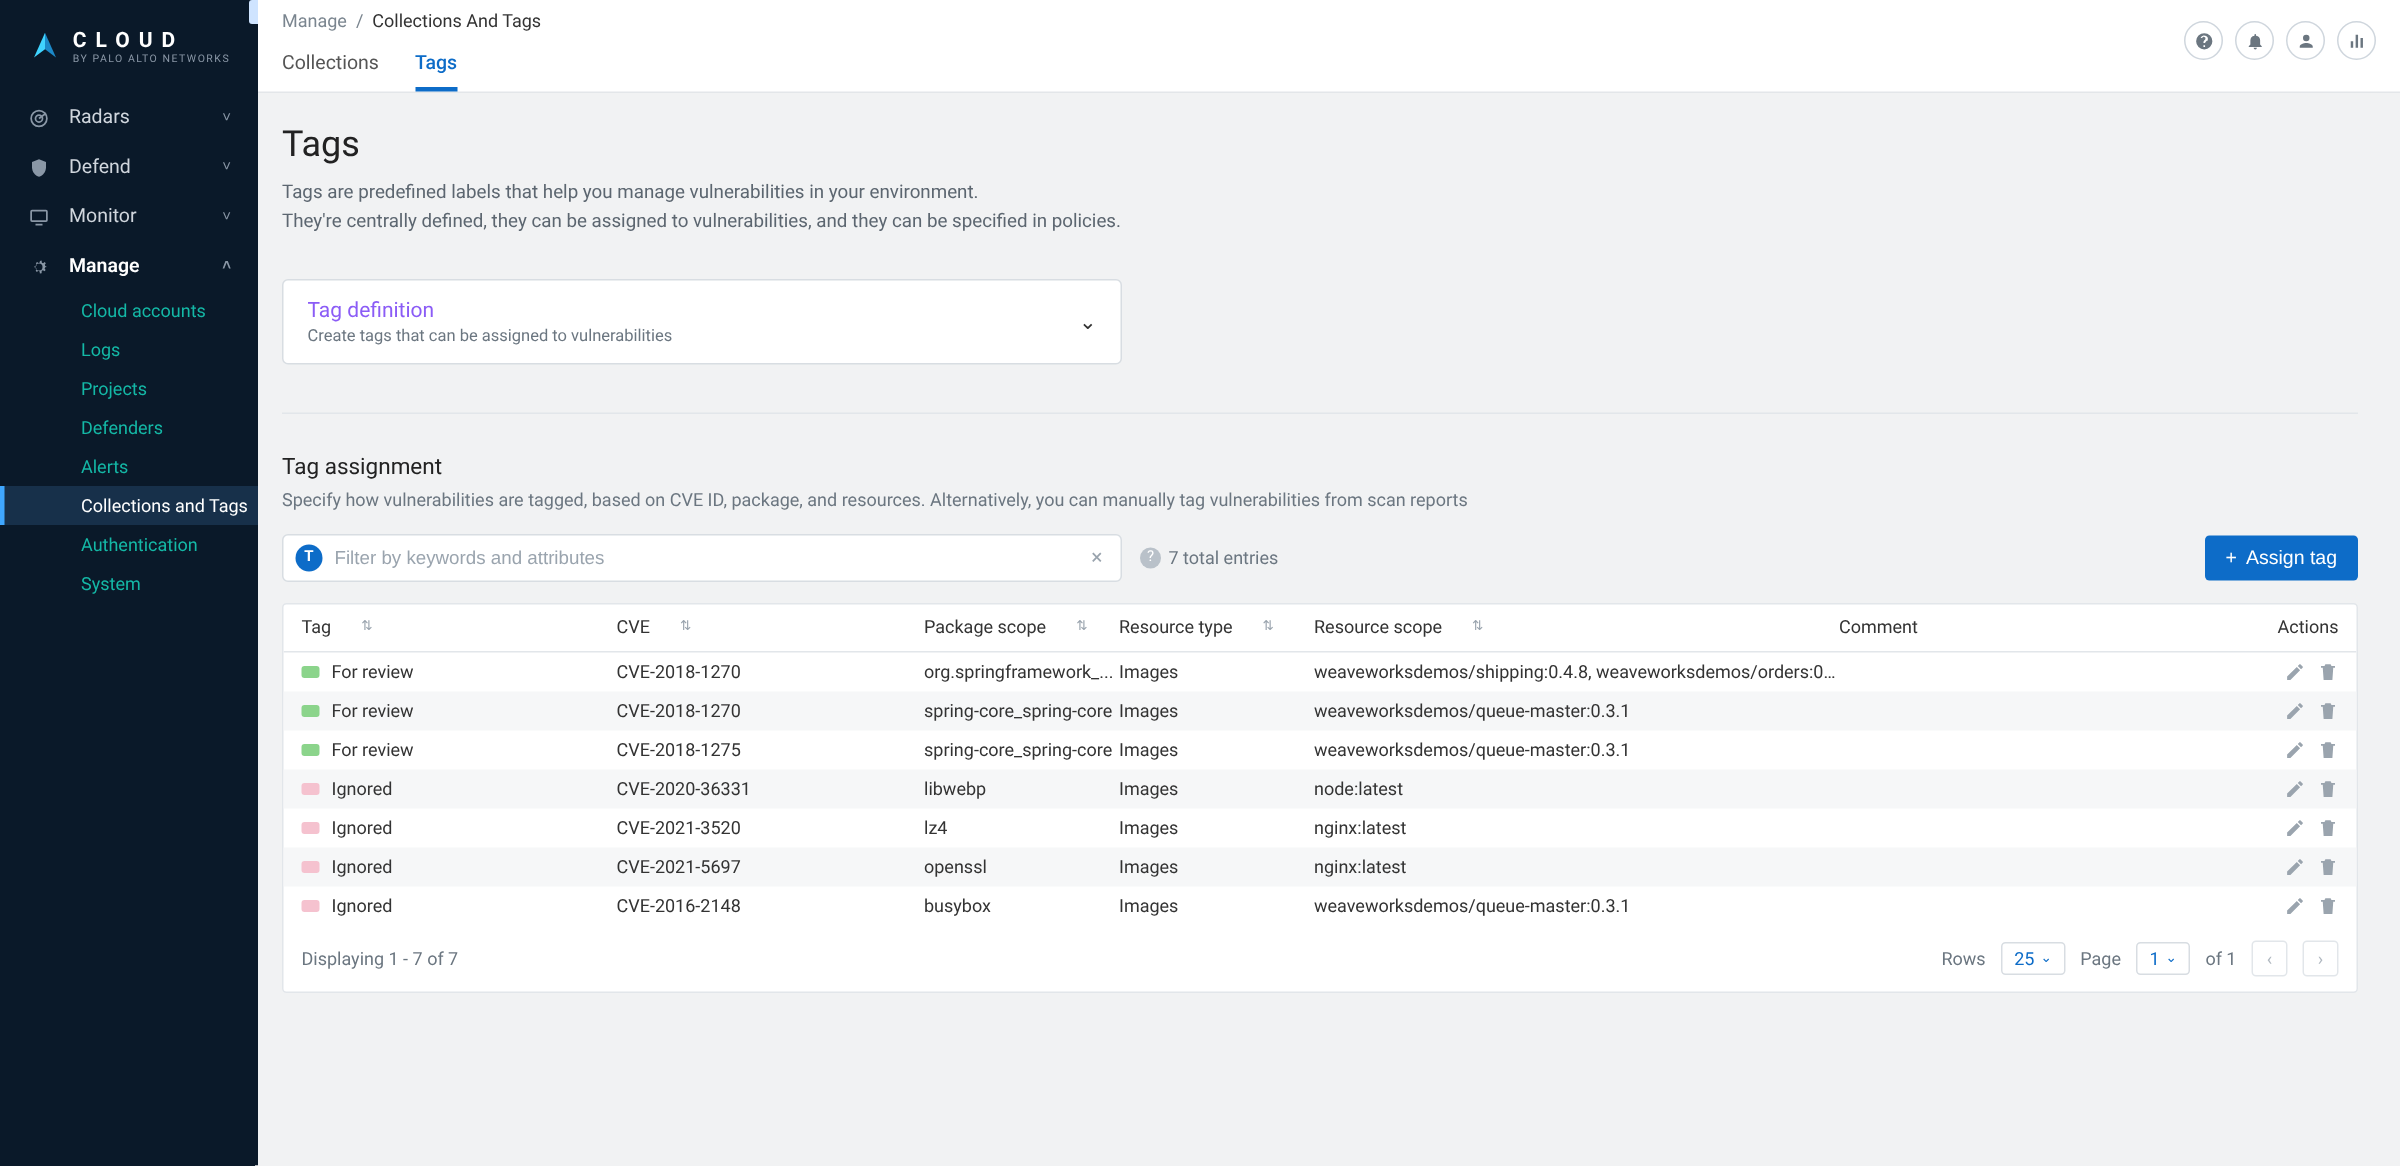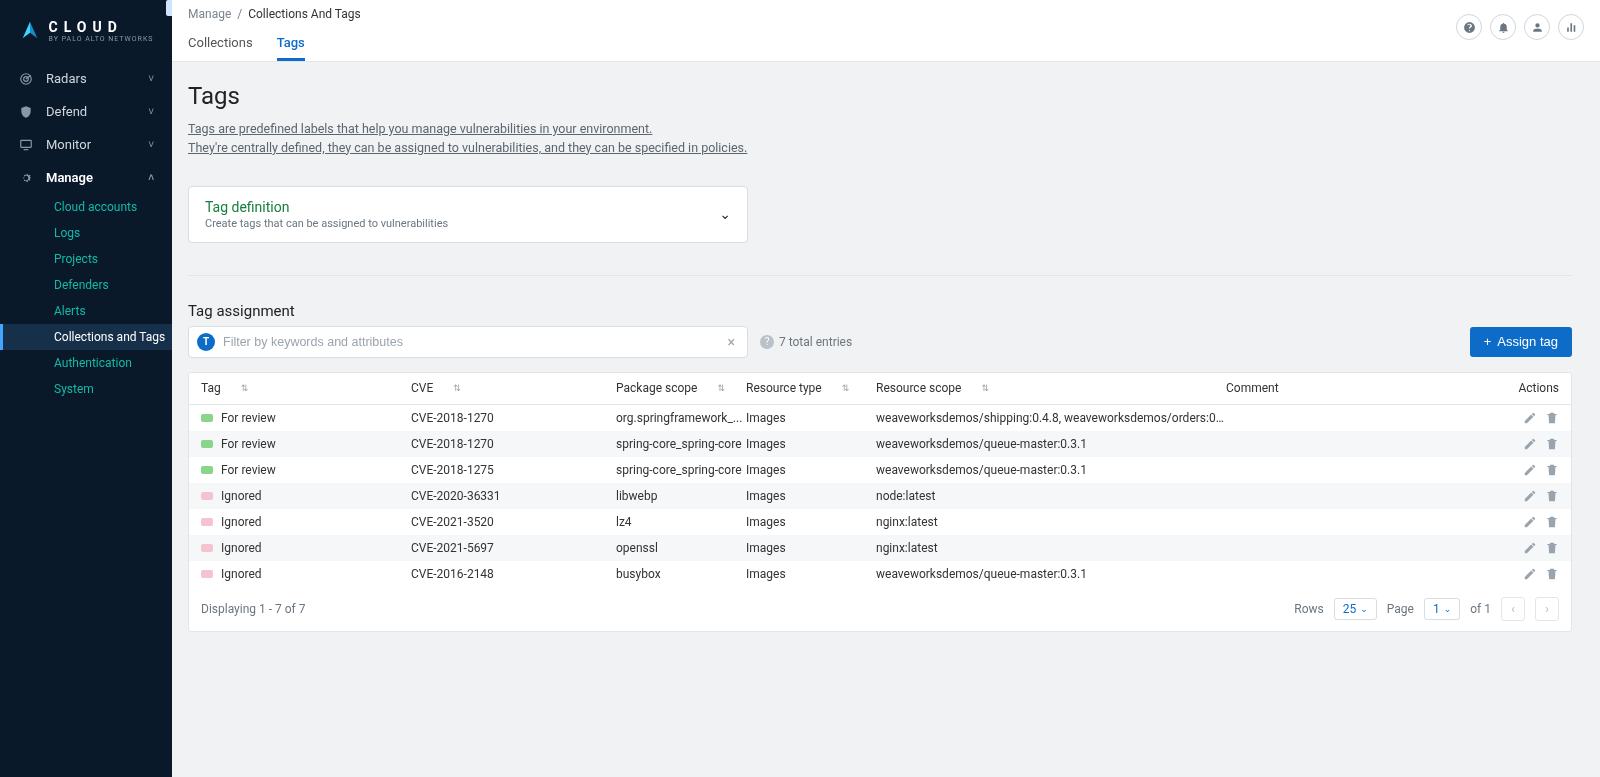--- a/index.html
+++ b/index.html
@@ -35,24 +35,24 @@
   .tabs-row { display: flex; align-items: flex-end; gap: 24px; height: 34px; }
   .tab { padding-bottom: 8px; font-size: 13px; color: #555; cursor: pointer; border-bottom: 3px solid transparent; }
   .tab.active { color: #0d6cc8; border-bottom-color: #0d6cc8; font-weight: 500; }
   .topbar-icons { position: absolute; right: 16px; top: 14px; display: flex; gap: 8px; }
   .circ-icon { width: 26px; height: 26px; border: 1px solid #cfd6dd; border-radius: 50%; display: flex; align-items: center; justify-content: center; color: #6b7680; cursor: pointer; }
   .circ-icon svg { width: 13px; height: 13px; fill: currentColor; }
 
   .content { flex: 1; overflow-y: auto; padding: 20px 28px 40px 16px; }
 
   .page-title { font-size: 24px; font-weight: 400; color: #222; margin-bottom: 10px; }
-  .page-desc { font-size: 12.5px; color: #5c6670; line-height: 1.5; margin-bottom: 28px; max-width: 900px; text-decoration: underline; }
+  .page-desc { font-size: 12.5px; color: #5c6670; line-height: 1.5; margin-bottom: 28px; max-width: 900px; }
 
   .panel-collapsed { background: #fff; border: 1px solid #d8dde2; border-radius: 4px; padding: 12px 16px; display: flex; align-items: center; justify-content: space-between; max-width: 560px; margin-bottom: 32px; cursor: pointer; }
-  .panel-t { font-size: 14px; color: #15803d; }
+  .panel-t { font-size: 14px; color: #8b5cf6; }
   .panel-s { font-size: 11px; color: #6b7680; margin-top: 2px; }
   .panel-caret { font-size: 14px; color: #333; }
 
   .divider { height: 1px; background: #e2e6ea; margin-bottom: 26px; }
 
   .section-title { font-size: 15px; color: #222; margin-bottom: 6px; }
   .section-desc { font-size: 12px; color: #6b7680; margin-bottom: 16px; }
 
   .filter-row { display: flex; align-items: center; gap: 12px; margin-bottom: 14px; }
   .filter-box { flex: 0 0 560px; display: flex; align-items: center; background: #fff; border: 1px solid #d8dde2; border-radius: 4px; height: 32px; padding: 0 8px; }
@@ -204,20 +204,21 @@
       <div>
         <div class="panel-t">Tag definition</div>
         <div class="panel-s">Create tags that can be assigned to vulnerabilities</div>
       </div>
       <span class="panel-caret">⌄</span>
     </div>
 
     <div class="divider"></div>
 
     <div class="section-title">Tag assignment</div>
+    <div class="section-desc">Specify how vulnerabilities are tagged, based on CVE ID, package, and resources. Alternatively, you can manually tag vulnerabilities from scan reports</div>
 
     <div class="filter-row">
       <div class="filter-box">
         <span class="filter-chip">T</span>
         <input class="filter-input" placeholder="Filter by keywords and attributes" style="">
         <span class="filter-clear">×</span>
       </div>
       <span class="total-entries">
         <span class="q">?</span>
         <span>7 total entries</span>

